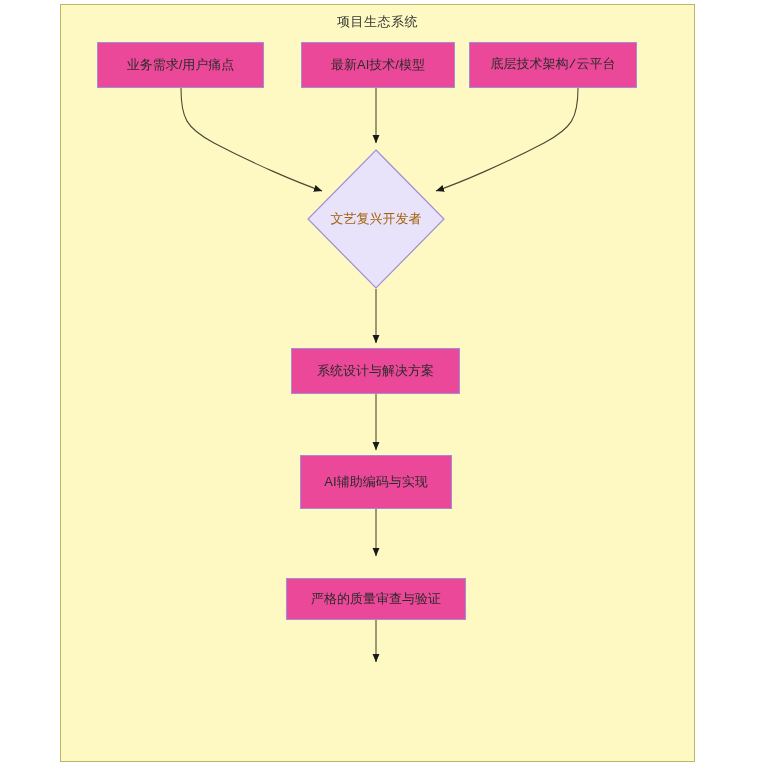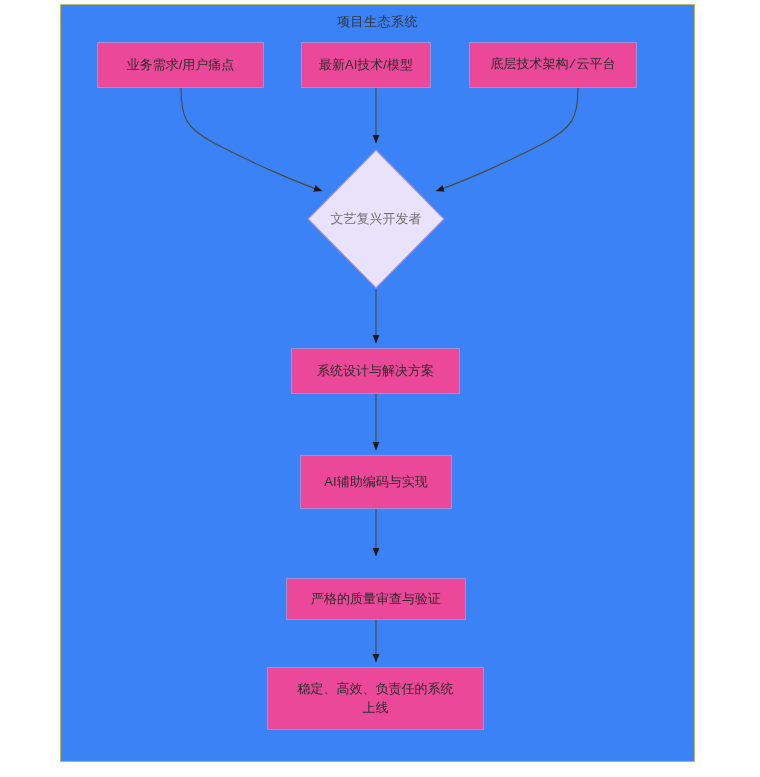--- a/index.html
+++ b/index.html
@@ -26,21 +26,21 @@
     width: 760px;
     height: 777px;
     pointer-events: none;
   }
   .cluster {
     position: absolute;
     left: 60px;
     top: 4px;
     width: 635px;
     height: 758px;
-    background: #3b82f6;
+    background: #fef9c3;
     border: 1px solid #bdb76b;
     box-sizing: border-box;
   }
   .cluster-title {
     position: absolute;
     left: 0;
     top: 8px;
     width: 100%;
     text-align: center;
     font-size: 13px;
@@ -80,21 +80,21 @@
   .diamond-label {
     position: absolute;
     left: -24px;
     top: 0;
     width: 186px;
     height: 140px;
     display: flex;
     align-items: center;
     justify-content: center;
     font-size: 13px;
-    color: #737373;
+    color: #a16207;
     text-align: center;
   }
 </style>
 </head>
 <body>
 
 <div id="canvas">
 
   <div class="cluster">
     <div class="cluster-title">项目生态系统</div>
@@ -119,21 +119,21 @@
 
     <path d="M376,500 L376,556" fill="none" stroke="#4a4a33" stroke-width="1.1" marker-end="url(#arrowhead)"></path>
 
     <path d="M376,602 L376,662" fill="none" stroke="#4a4a33" stroke-width="1.1" marker-end="url(#arrowhead)"></path>
   </svg>
 
   <div class="node" style="left:97px; top:42px; width:167px; height:46px;">
     <span class="node-label">业务需求/用户痛点</span>
   </div>
 
-  <div class="node" style="left:301px; top:42px; width:130px; height:46px;justify-content:center;">
+  <div class="node" style="left:301px; top:42px; width:154px; height:46px;justify-content:center;">
     <span class="node-label">最新AI技术/模型</span>
   </div>
 
   <div class="node" style="left:469px; top:42px; width:168px; height:46px;font-family:Liberation Mono, monospace;">
     <span class="node-label">底层技术架构/云平台</span>
   </div>
 
   <div class="diamond-wrap" style="left:307px; top:149px;">
     <svg class="diamond-shape" viewBox="0 0 138 140">
       <polygon points="69,1 137,70 69,139 1,70" fill="#e8e2fb" stroke="#9f8fd4" stroke-width="1.2"></polygon>
@@ -146,18 +146,14 @@
   </div>
 
   <div class="node" style="left:300px; top:455px; width:152px; height:54px;text-align:right;">
     <span class="node-label">AI辅助编码与实现</span>
   </div>
 
   <div class="node" style="left:286px; top:578px; width:180px; height:42px;">
     <span class="node-label">严格的质量审查与验证</span>
   </div>
 
-  <div class="node" style="left:267px; top:667px; width:217px; height:63px;">
-    <span class="node-label">稳定、高效、负责任的系统
-上线</span>
-  </div>
 
 </div>
 
 </body></html>

